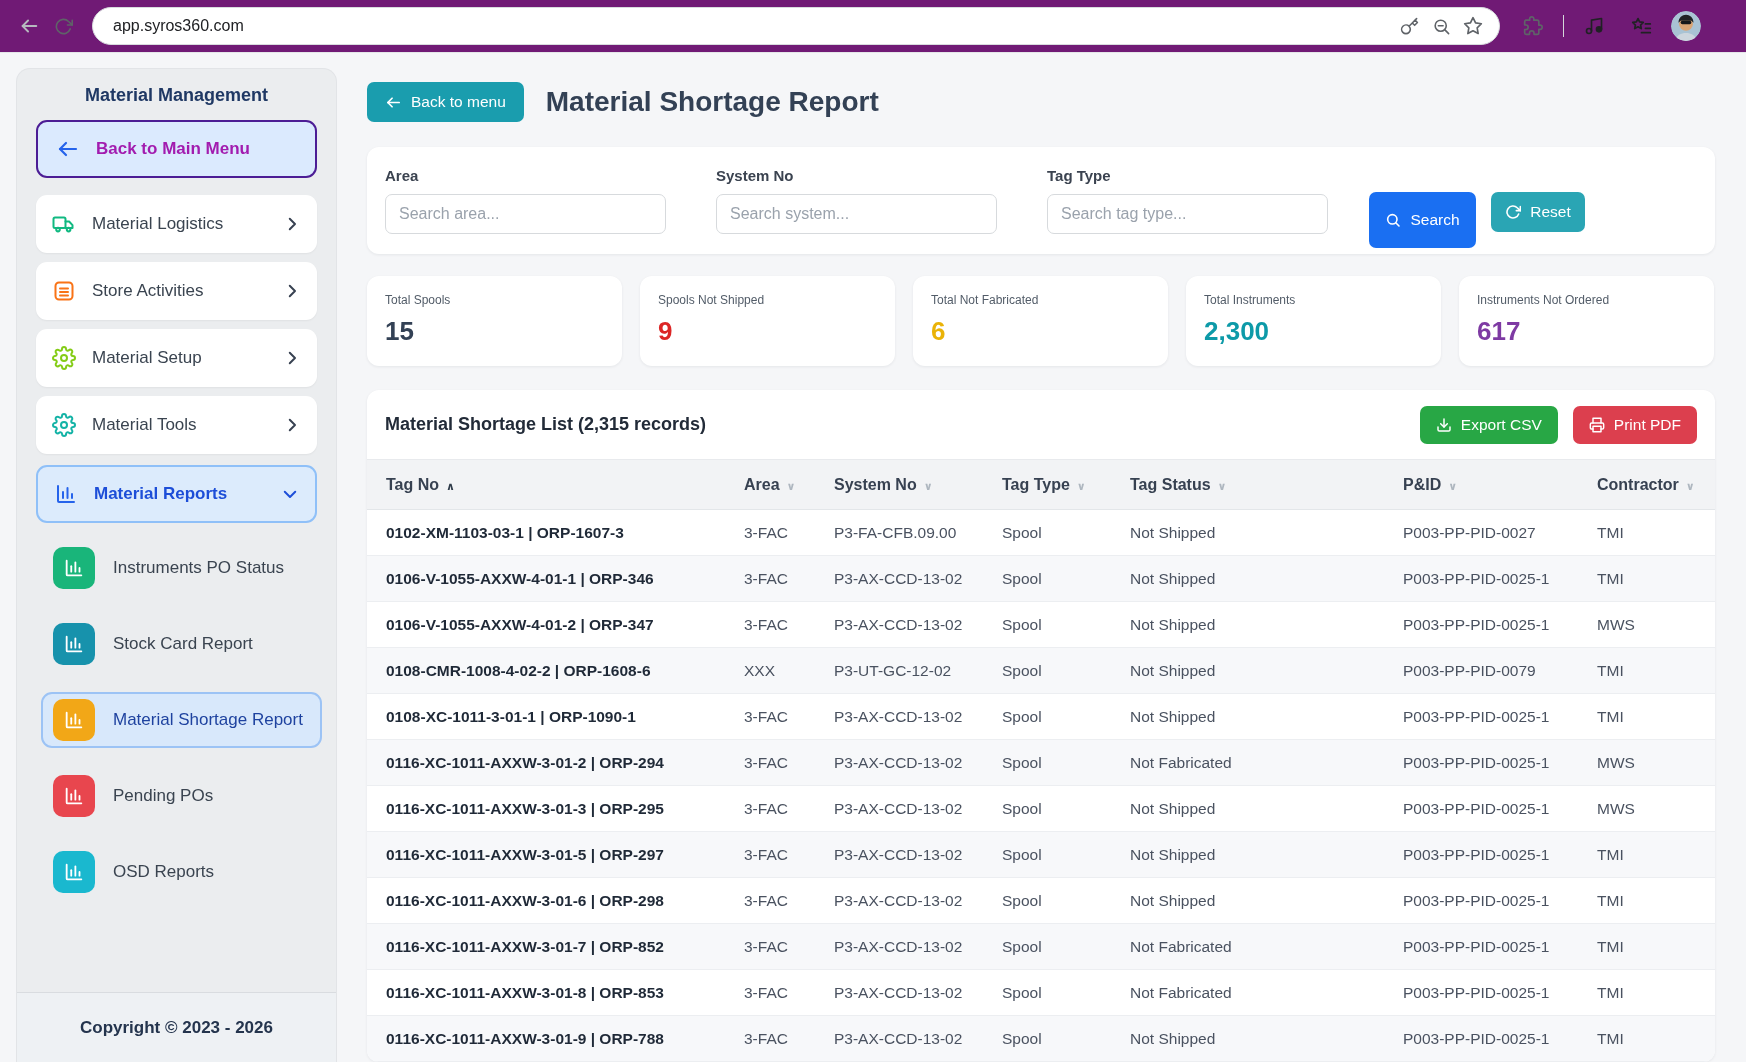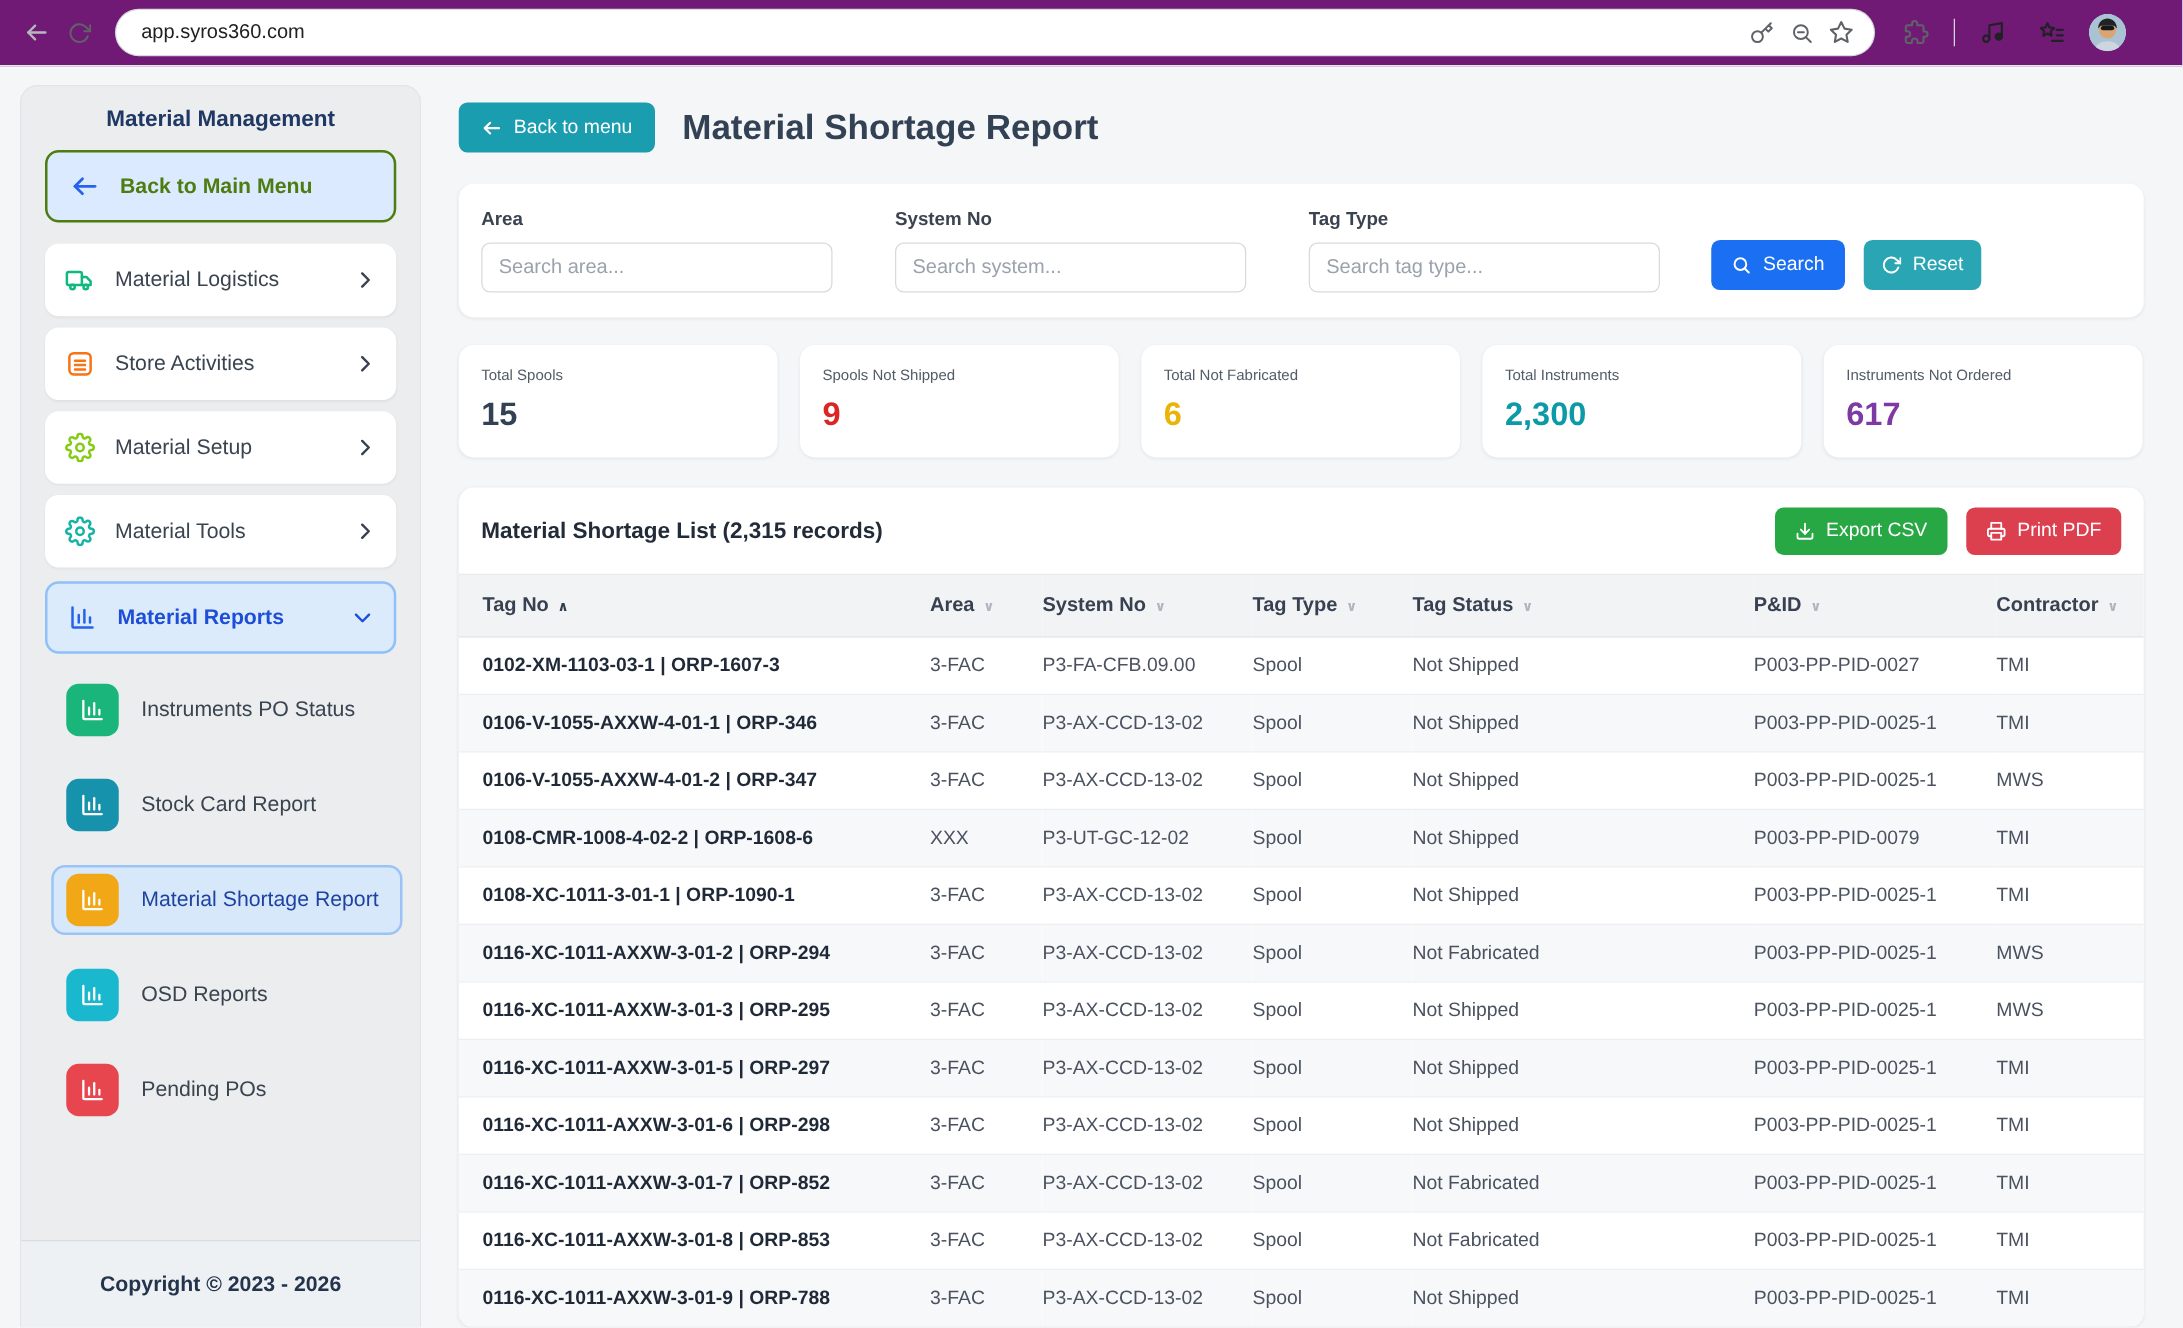--- a/index.html
+++ b/index.html
@@ -25,23 +25,23 @@
   .avatar { width: 30px; height: 30px; border-radius: 50%; overflow: hidden; flex: 0 0 auto; }
 
   
   .app { display: flex; height: 1009px; align-items: stretch; }
 
   
   .sidebar { width: 321px; margin: 15px 0 0 16px; background: #ebedef;
     border: 1px solid #e2e4e7; border-bottom: none; border-radius: 14px 14px 0 0;
     display: flex; flex-direction: column; flex: 0 0 auto; }
   .sb-title { text-align: center; padding: 16px 0 14px; font-size: 18px; font-weight: bold; color: #1f3864; }
-  .sb-back { margin: 0 19px 17px; height: 58px; background: #dbeafe; border: 2px solid #4d7c0f;
+  .sb-back { margin: 0 19px 17px; height: 58px; background: #dbeafe; border: 2px solid #4c1d95;
     border-radius: 11px; display: flex; align-items: center; gap: 16px; padding: 0 18px;
-    color: #4d7c0f; font-size: 17px; font-weight: bold; font-family: inherit; }
+    color: #a21caf; font-size: 17px; font-weight: bold; font-family: inherit; }
   .sb-item { margin: 0 19px 9px; height: 58px; background: #fff; border-radius: 11px;
     display: flex; align-items: center; gap: 16px; padding: 0 16px; font-size: 17px; color: #3a4450;
     box-shadow: 0 1px 2px rgba(0,0,0,.05); }
   .sb-icon { width: 24px; height: 24px; flex: 0 0 auto; }
   .chev { margin-left: auto; color: #374151; width: 18px; height: 18px; }
   .sb-reports { margin: 2px 19px 0; height: 58px; background: #dcebfc; border: 2px solid #8fc0f8;
     border-radius: 11px; display: flex; align-items: center; gap: 16px; padding: 0 16px;
     font-size: 17px; color: #1d4ed8; font-weight: 600; }
   .sb-reports .chev { color: #1d4ed8; }
   .sb-sub { margin-top: 17px; }
@@ -67,21 +67,21 @@
   .card { background: #fff; border-radius: 12px; box-shadow: 0 1px 3px rgba(16,24,40,.07); }
 
   .filter-card { margin-top: 24px; height: 107px; padding: 20px 18px; display: flex; align-items: flex-start; }
   .fgroup { width: 281px; }
   .fgroup + .fgroup { margin-left: 50px; }
   .flabel { font-size: 15px; font-weight: 600; color: #3b4350; margin-bottom: 10px; }
   .finput { width: 281px; height: 40px; border: 1px solid #d7dadd; border-radius: 7px;
     padding: 0 13px; font-size: 16px; font-family: inherit; color: #333; }
   .finput::placeholder { color: #9aa2ac; }
   .fbuttons { margin-left: auto; margin-right: 112px; margin-top: 25px; display: flex; gap: 15px; }
-  .btn-search { height: 40px; width: 107px; background: #1a6ff2; font-size: 15.5px; }
+  .btn-search { height: 56px; width: 107px; background: #1a6ff2; font-size: 15.5px; }
   .btn-reset { height: 40px; width: 94px; background: #2aa5b4; font-size: 15.5px; }
 
   .stats-row { margin-top: 22px; display: flex; gap: 18px; }
   .stat-card { width: 255px; height: 90px; padding: 17px 18px; }
   .stat-label { font-size: 12px; color: #525c68; }
   .stat-value { font-size: 26px; font-weight: bold; margin-top: 9px; }
 
   .table-card { margin-top: 24px; flex: 1; overflow: hidden; display: flex; flex-direction: column; }
   .table-head { height: 70px; display: flex; align-items: center; padding: 0 18px; }
   .table-title { font-size: 18px; font-weight: bold; color: #222b38; }
@@ -299,41 +299,41 @@
               <path d="M4 4v15a1 1 0 0 0 1 1h15"></path>
               <line x1="9" y1="16" x2="9" y2="10"></line>
               <line x1="13.5" y1="16" x2="13.5" y2="6"></line>
               <line x1="18" y1="16" x2="18" y2="12"></line>
             </svg>
           </span>
           <span class="sublabel" style="color: rgb(30, 66, 159);">Material Shortage Report</span>
         </div>
 
         <div class="subitem">
+          <span class="subicon" style="background: rgb(232, 70, 78);">
+            <svg width="22" height="22" viewBox="0 0 24 24" fill="none" stroke="currentColor" stroke-width="2" stroke-linecap="round" stroke-linejoin="round">
+              <path d="M4 4v15a1 1 0 0 0 1 1h15"></path>
+              <line x1="9" y1="16" x2="9" y2="10"></line>
+              <line x1="13.5" y1="16" x2="13.5" y2="6"></line>
+              <line x1="18" y1="16" x2="18" y2="12"></line>
+            </svg>
+          </span>
+          <span class="sublabel">Pending POs</span>
+        </div>
+
+        <div class="subitem">
           <span class="subicon" style="background: rgb(26, 184, 207);">
             <svg width="22" height="22" viewBox="0 0 24 24" fill="none" stroke="currentColor" stroke-width="2" stroke-linecap="round" stroke-linejoin="round">
               <path d="M4 4v15a1 1 0 0 0 1 1h15"></path>
               <line x1="9" y1="16" x2="9" y2="10"></line>
               <line x1="13.5" y1="16" x2="13.5" y2="6"></line>
               <line x1="18" y1="16" x2="18" y2="12"></line>
             </svg>
           </span>
           <span class="sublabel">OSD Reports</span>
-        </div>
-
-        <div class="subitem">
-          <span class="subicon" style="background: rgb(232, 70, 78);">
-            <svg width="22" height="22" viewBox="0 0 24 24" fill="none" stroke="currentColor" stroke-width="2" stroke-linecap="round" stroke-linejoin="round">
-              <path d="M4 4v15a1 1 0 0 0 1 1h15"></path>
-              <line x1="9" y1="16" x2="9" y2="10"></line>
-              <line x1="13.5" y1="16" x2="13.5" y2="6"></line>
-              <line x1="18" y1="16" x2="18" y2="12"></line>
-            </svg>
-          </span>
-          <span class="sublabel">Pending POs</span>
         </div>
 
     </div>
 
     <div class="sb-footer">
       <span>Copyright © 2023 - 2026</span>
     </div>
   </aside>
 
   <main class="main">

